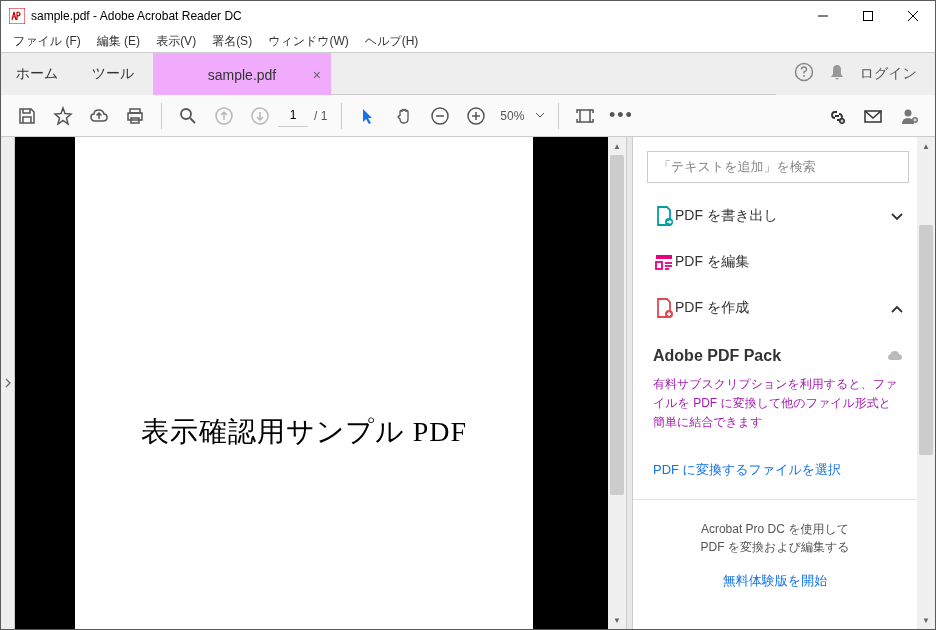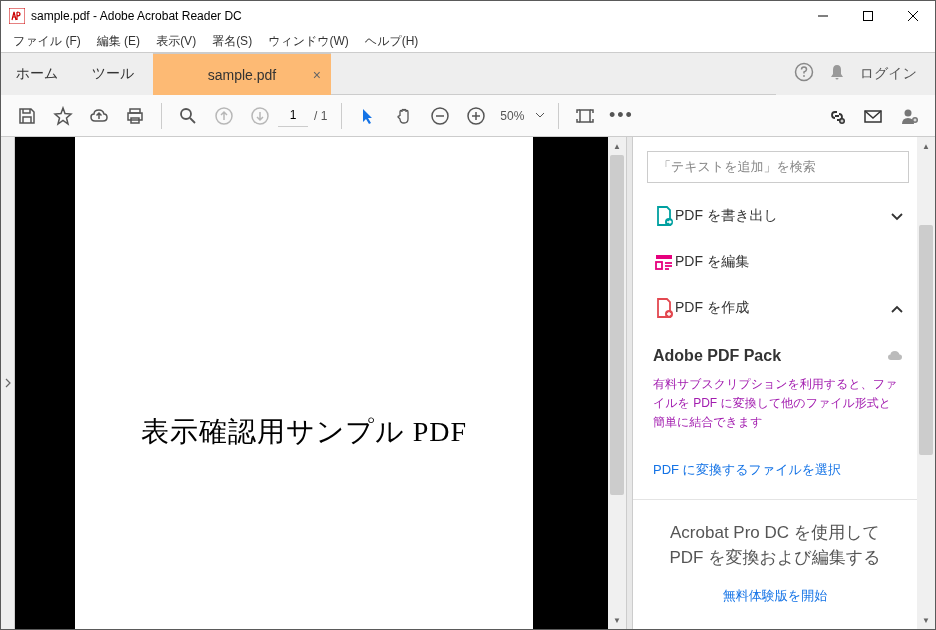--- a/index.html
+++ b/index.html
@@ -10,21 +10,21 @@
 .win-controls { display: flex; }
 .win-btn { width: 45px; height: 30px; display: flex; align-items: center; justify-content: center; cursor: pointer; }
 .win-btn svg { width: 10px; height: 10px; }
 .menubar { height: 22px; display: flex; align-items: center; padding: 0 4px; background: #fff; font-size: 12px; color: #333; }
 .menu-item { padding: 2px 8px; cursor: pointer; }
 .menubar-border { border-bottom: 1px solid #ccc; }
 .tabs-row { height: 42px; display: flex; align-items: stretch; background: #eee; }
 .tab { display: flex; align-items: center; justify-content: center; font-size: 14px; color: #333; cursor: pointer; }
 .tab-home { width: 72px; }
 .tab-tool { width: 80px; }
-.tab-file { flex: 0 0 178px; background: #fdba74; border-top: 1px solid #ccc; border-bottom: none; position: relative; justify-content: center; gap: 10px; }
+.tab-file { flex: 0 0 178px; background: #f0abfc; border-top: 1px solid #ccc; border-bottom: none; position: relative; justify-content: center; gap: 10px; }
 .tab-close { position: absolute; right: 10px; color: #666; font-size: 14px; cursor: pointer; }
 .tabs-spacer { flex: 1; background: #eee; border-bottom: 1px solid #ccc; }
 .right-controls { display: flex; align-items: center; gap: 14px; padding: 0 18px; }
 .toolbar { height: 42px; display: flex; align-items: center; padding: 0 8px; border-bottom: 1px solid #ccc; background: #fafafa; gap: 0; }
 .tb-btn { width: 36px; height: 40px; display: flex; align-items: center; justify-content: center; cursor: pointer; }
 .tb-btn svg { width: 20px; height: 20px; }
 .tb-sep { width: 1px; height: 26px; background: #ccc; margin: 0 8px; }
 .page-input { width: 30px; height: 22px; border: 1px solid #ccc; border-top: none; border-left: none; border-right: none; text-align: center; font-size: 12px; background: transparent; }
 .page-total { font-size: 12px; color: #555; margin: 0 6px; }
 .zoom-select { font-size: 12px; color: #555; display: flex; align-items: center; gap: 12px; margin: 0 6px; cursor: pointer; }
@@ -45,21 +45,21 @@
 .panel-item { height: 46px; display: flex; align-items: center; padding: 0 6px; cursor: pointer; }
 .panel-item-icon { width: 22px; height: 22px; display: flex; align-items: center; justify-content: center; }
 .panel-item-label { flex: 1; font-size: 14px; color: #333; }
 .panel-item-chev { color: #333; }
 .pack-section { margin-top: 16px; padding: 0 6px; }
 .pack-title-row { display: flex; align-items: center; justify-content: space-between; }
 .pack-title { font-size: 16px; font-weight: bold; color: #333; }
 .pack-desc { font-size: 12px; color: #a21caf; line-height: 1.6; margin-top: 10px; }
 .pack-link { font-size: 13px; color: #1473e6; margin-top: 28px; cursor: pointer; }
 .bottom-promo { border-top: 1px solid #e4e4e4; margin: 20px -8px 0 -14px; padding: 20px 10px 16px; text-align: center; }
-.promo-text { font-size: 17px; color: #555; line-height: 1.5; }
+.promo-text { font-size: 12px; color: #555; line-height: 1.5; }
 .promo-link { font-size: 13px; color: #1473e6; margin-top: 16px; cursor: pointer; }
 .side-scroll { width: 18px; background: #f0f0f0; display: flex; flex-direction: column; }
 .side-thumb { position: absolute; top: 70px; left: 2px; right: 2px; height: 230px; background: #ccc; border-radius: 2px; }
 .login-text { font-size: 14px; color: #555; cursor: pointer; }
 .bell-icon, .help-icon { cursor: pointer; color: #777; }
 .disabled { opacity: 0.4; }
 .dots { font-size: 18px; letter-spacing: 2px; color: #555; }
 </style>
 </head>
 <body>

